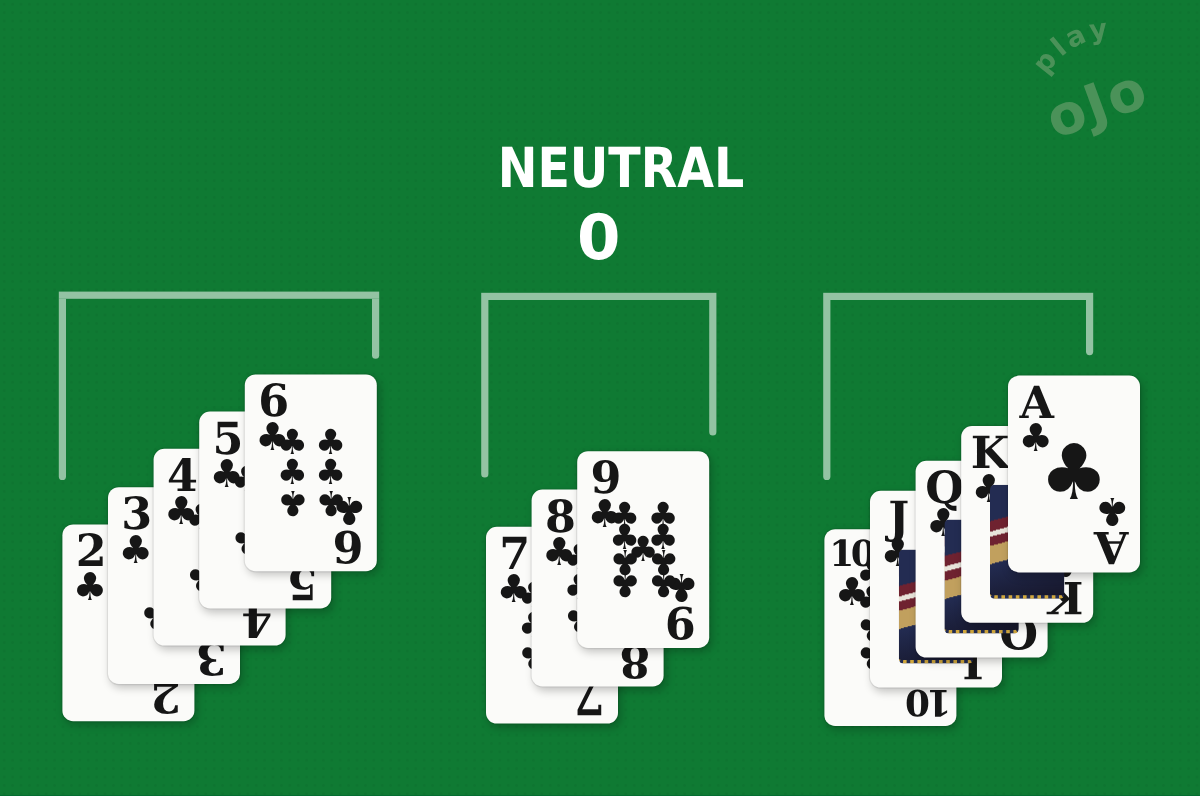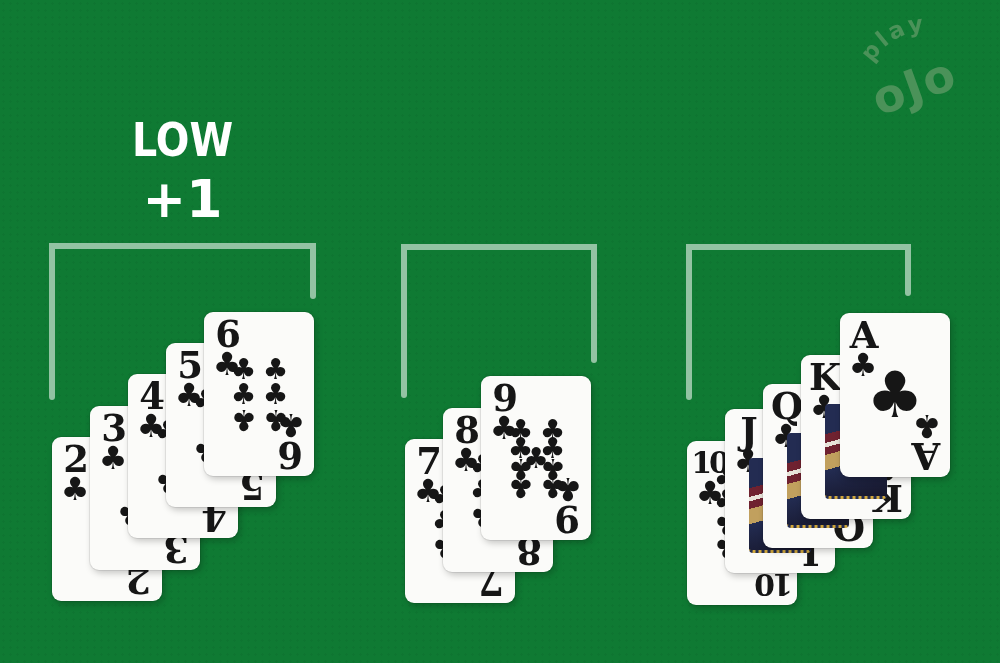--- a/index.html
+++ b/index.html
@@ -61,23 +61,23 @@
   <svg class="logo" width="150" height="125" viewBox="0 0 150 125" aria-hidden="true">
     <g transform="rotate(-20 75 62)" fill="#4b9259">
       <path id="playArc" d="M 32 52 Q 74 14 118 44" fill="none"></path>
       <text font-size="23" font-weight="bold" letter-spacing="3" fill="#4b9259">
         <textPath href="#playArc" startOffset="10%">play</textPath>
       </text>
       <text x="28" y="98" font-size="46" font-weight="bold" letter-spacing="2" fill="#4b9259">oJo</text>
     </g>
   </svg>
 
-  <div class="header" style="left:49px;top:116px;width:267px;">
-    <div class="label">LOW</div>
-    <div class="count">+1</div>
+  <div class="header" style="left:401px;top:116px;width:196px;">
+    <div class="label">NEUTRAL</div>
+    <div class="count">0</div>
   </div>
 
   <div class="bracket" style="left:49px;top:243px;width:267px;--lh:151px;--rh:50px;"></div>
   <div class="bracket" style="left:401px;top:244px;width:196px;--lh:148px;--rh:113px;"></div>
   <div class="bracket" style="left:686px;top:244px;width:225px;--lh:150px;--rh:46px;"></div>
 
   <div id="cards-layer">
       <div class="card" style="left: 52px; top: 437px;">
         <div class="corner tl">
           <span class="rank">2</span>

